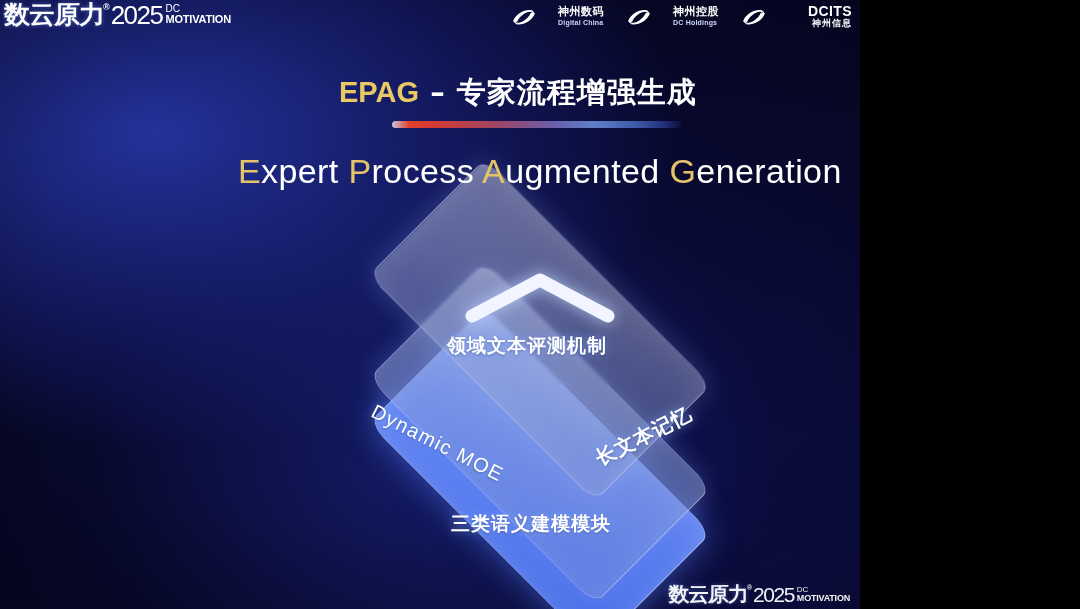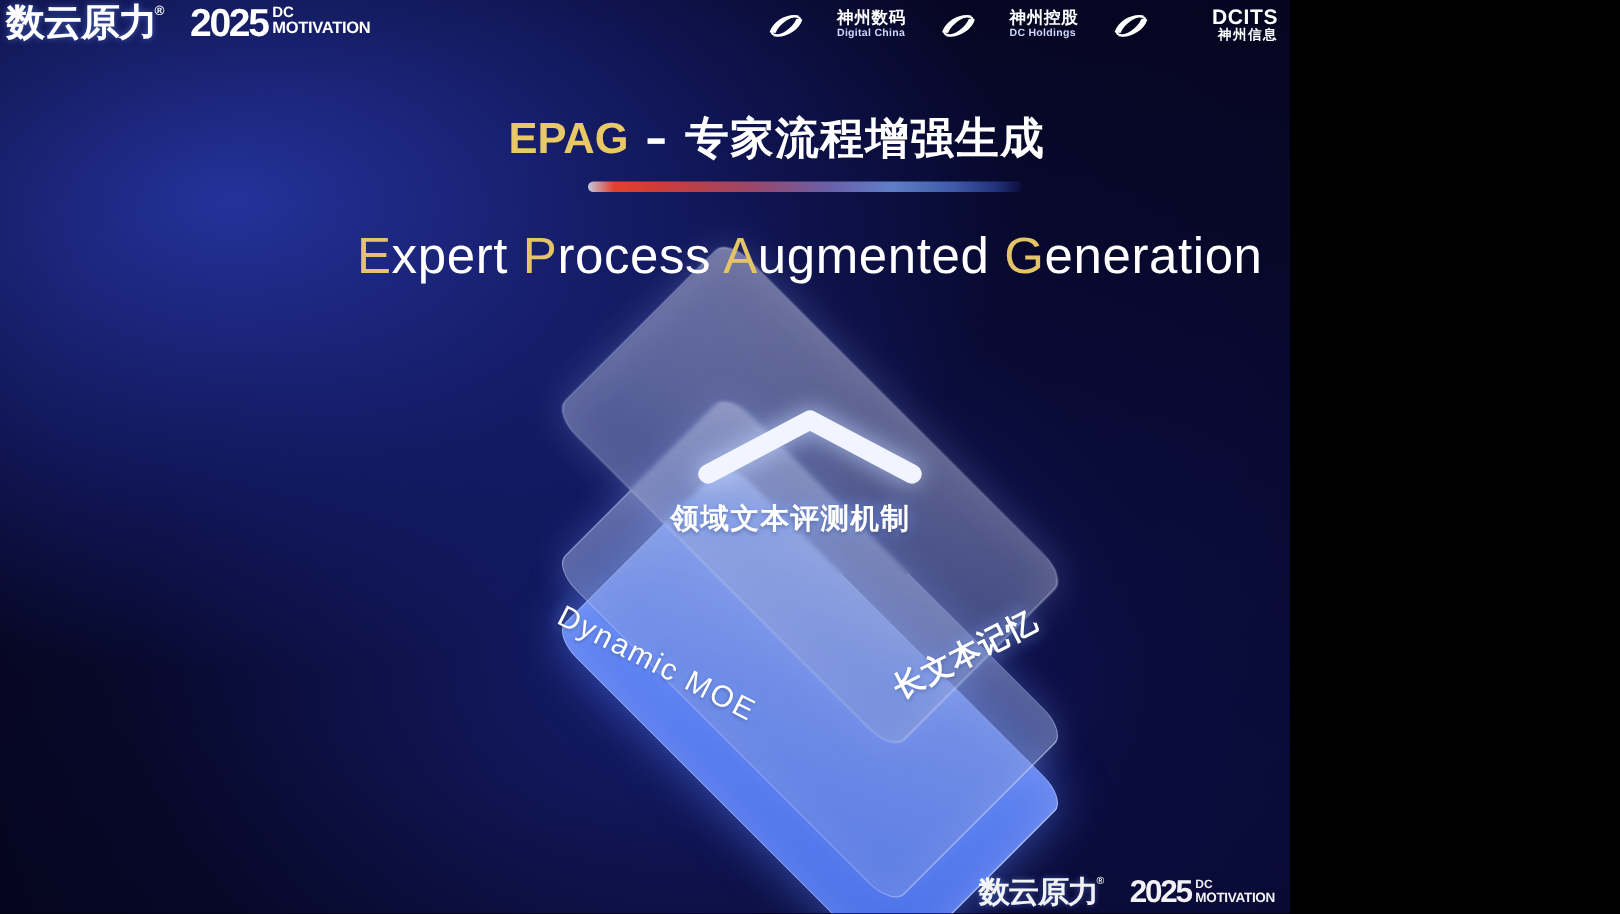--- a/index.html
+++ b/index.html
@@ -54,36 +54,36 @@
   }
   .logo-reg {
     font-size: 9px;
     color: #ffffff;
     vertical-align: super;
     margin-left: 1px;
     font-weight: 700;
   }
   .logo-year {
     font-family: "Liberation Sans", sans-serif;
-    font-weight: 700;
+    font-weight: 400;
     font-size: 26px;
     color: #ffffff;
     line-height: 1;
     letter-spacing: -1.5px;
-    margin-left: 17px;
+    margin-left: 1px;
   }
   .logo-dc-block {
     margin-left: 3px;
     line-height: 1;
     padding-top: 2px;
   }
   .logo-dc {
     display: block;
     font-size: 10px;
-    font-weight: 700;
+    font-weight: 400;
     color: #ffffff;
     letter-spacing: 0px;
     line-height: 10px;
   }
   .logo-motivation {
     display: block;
     font-size: 11px;
     font-weight: 700;
     color: #ffffff;
     letter-spacing: -0.2px;
@@ -457,20 +457,21 @@
       <path d="M10 48 L78 12 L146 48" fill="none" stroke="#f2f5ff" stroke-width="13" stroke-linecap="round" stroke-linejoin="round"></path>
     </svg>
   </div>
 
   <div class="stack-label" id="label-top">领域文本评测机制</div>
 
   <div class="stack-label" id="label-mid-left">Dynamic MOE</div>
 
   <div class="stack-label" id="label-mid-right">长文本记忆</div>
 
+  <div class="stack-label" id="label-bot">三类语义建模模块</div>
 
   <div class="logo-bottomright">
     <span class="logo-cn">数云原力</span>
     <span class="logo-reg">®</span>
     <span class="logo-year">2025</span>
     <span class="logo-dc-block">
       <span class="logo-dc">DC</span>
       <span class="logo-motivation">MOTIVATION</span>
     </span>
   </div>

